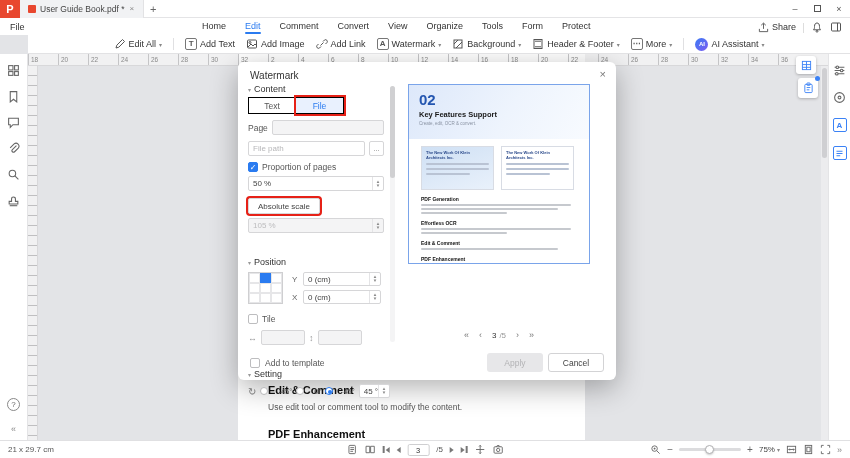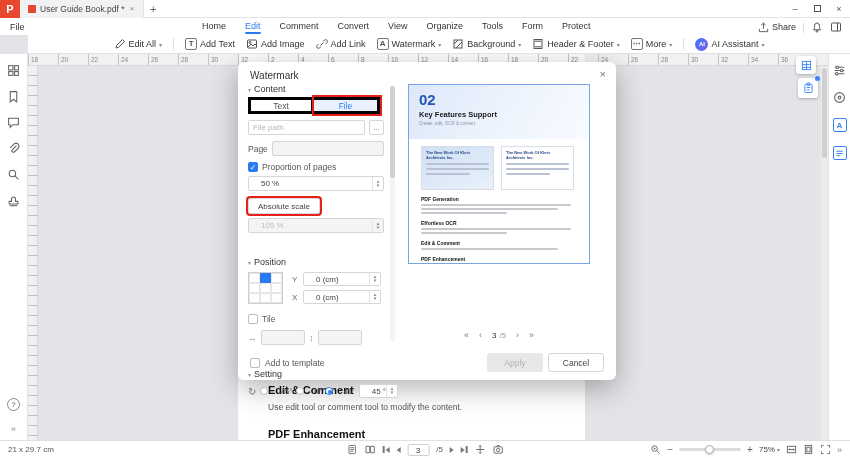--- a/index.html
+++ b/index.html
@@ -92,37 +92,37 @@
   
   .dialog { position: absolute; left: 238px; top: 62px; width: 378px; height: 318px; background: #fff;
             border-radius: 6px; box-shadow: 0 8px 28px rgba(0,0,0,.3); z-index: 20; }
   .dlg-title { font-size: 10px; color: #333; padding: 8px 0 0 12px; }
   .dlg-close { position: absolute; right: 10px; top: 6px; color: #777; font-size: 11px; }
 
   .form { position: absolute; left: 10px; top: 22px; width: 136px; }
   .sec { margin-top: 24px; font-size: 9px; color: #333; display: flex; align-items: center; gap: 3px; }
   .sec .caret { font-size: 6px; color: #999; }
   .seg { display: flex; margin-top: 3px; }
-  .seg-btn { width: 66px; height: 17px; border: 3px solid #000000; background: #fff; display: flex;
+  .seg-btn { width: 48px; height: 17px; border: 1px solid #000000; background: #fff; display: flex;
              align-items: center; justify-content: center; font-size: 8.5px; color: #555; }
   .seg-btn + .seg-btn { border-left: none; }
   .seg-btn.active { background: #e9f1fe; color: #2a7bf0; box-shadow: 0 0 0 2px #e62117; position: relative; z-index: 2; }
   .row { display: flex; align-items: center; gap: 4px; margin-top: 6px; }
   .lbl { font-size: 8.5px; color: #555; }
   .inp { height: 15px; border: 1px solid #d6d6d8; border-radius: 2px; font-size: 8px; padding: 0 4px;
          color: #555; background: #fff; font-family: inherit; width: 100%; }
   .inp:disabled { background: #f4f4f5; }
   .inp::placeholder { color: #b7b7b9; }
   .dots { width: 15px; height: 15px; border: 1px solid #d6d6d8; border-radius: 2px; background: #fff;
           font-size: 7px; color: #777; text-align: center; line-height: 13px; flex: none; }
   .checkbox { width: 10px; height: 10px; border: 1px solid #bdbdbf; border-radius: 2px; background: #fff;
               font-size: 8px; line-height: 9px; text-align: center; color: #fff; flex: none; }
   .checkbox.checked { background: #2a7bf0; border-color: #2a7bf0; }
   .spin { display: flex; align-items: center; height: 15px; border: 1px solid #d6d6d8; border-radius: 2px;
-          background: #fff; font-size: 8px; color: #444; padding-left: 12px; width: 136px; margin-top: 4px; }
+          background: #fff; font-size: 8px; color: #444; padding-left: 4px; width: 136px; margin-top: 4px; }
   .spin .val { flex: 1; white-space: nowrap; overflow: hidden; }
   .spin .arr { width: 11px; height: 100%; border-left: 1px solid #e4e4e6; display: flex; flex-direction: column;
                align-items: center; justify-content: center; font-size: 4.5px; line-height: 4px; color: #8a8a8a; flex: none; }
   .spin.disabled { background: #f4f4f5; color: #bcbcbe; }
   .spin.sm { width: 78px; height: 14px; margin-top: 0; }
   .spin.xs { width: 42px; height: 14px; margin-top: 0; }
   .abs-btn { margin-top: 7px; height: 16px; width: 72px; border: 1px solid #d8d8da; background: #fff;
              font-size: 8px; color: #444; border-radius: 2px; font-family: inherit;
              box-shadow: 0 0 0 2px #e62117; display: block; }
   .pos-row { display: flex; gap: 9px; margin-top: 5px; align-items: flex-start; }
@@ -418,27 +418,27 @@
       <span class="caret">▾</span>
       <span>Content</span>
     </div>
 
     <div class="seg">
       <span class="seg-btn">Text</span>
       <span class="seg-btn active">File</span>
     </div>
 
     <div class="row">
+      <span class="lbl">Page</span>
+      <input class="inp" disabled="" style="">
+    </div>
+
+    <div class="row">
       <input class="inp" placeholder="File path" style="">
       <span class="dots">...</span>
-    </div>
-
-    <div class="row">
-      <span class="lbl">Page</span>
-      <input class="inp" disabled="" style="">
     </div>
 
     <div class="row">
       <span class="checkbox checked">✓</span>
       <span class="lbl">Proportion of pages</span>
     </div>
 
     <div class="spin">
       <span class="val">50 %</span>
       <span class="arr">

